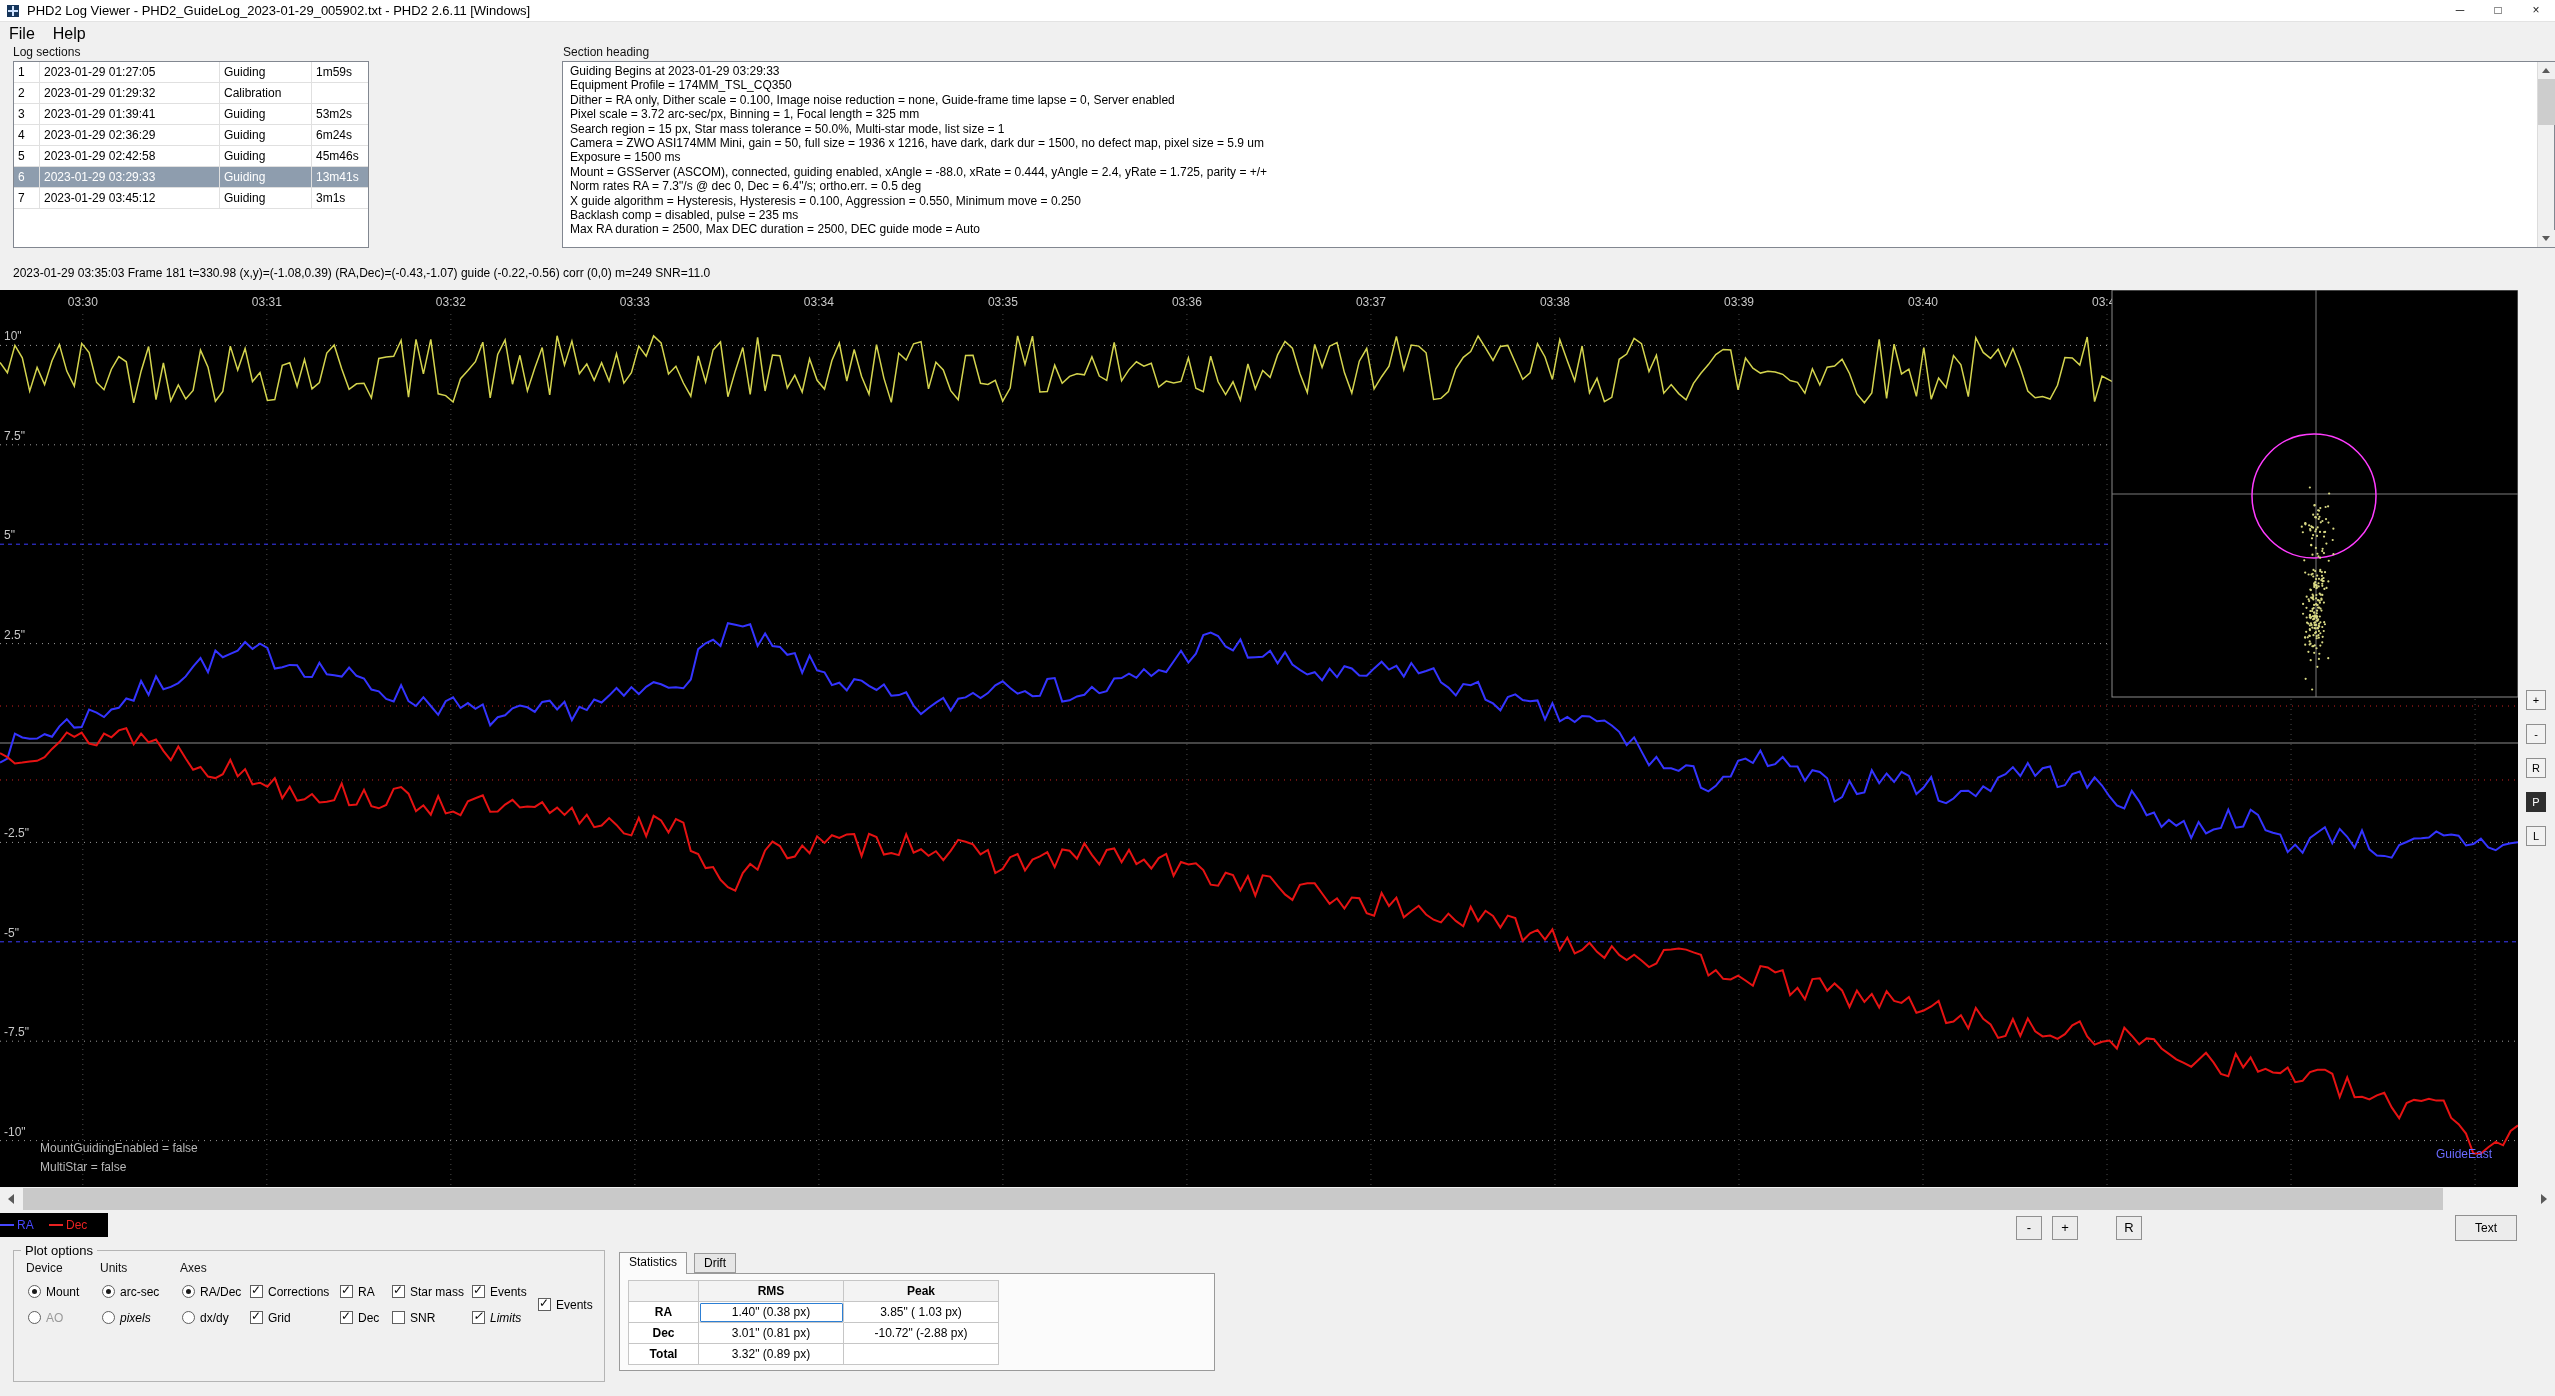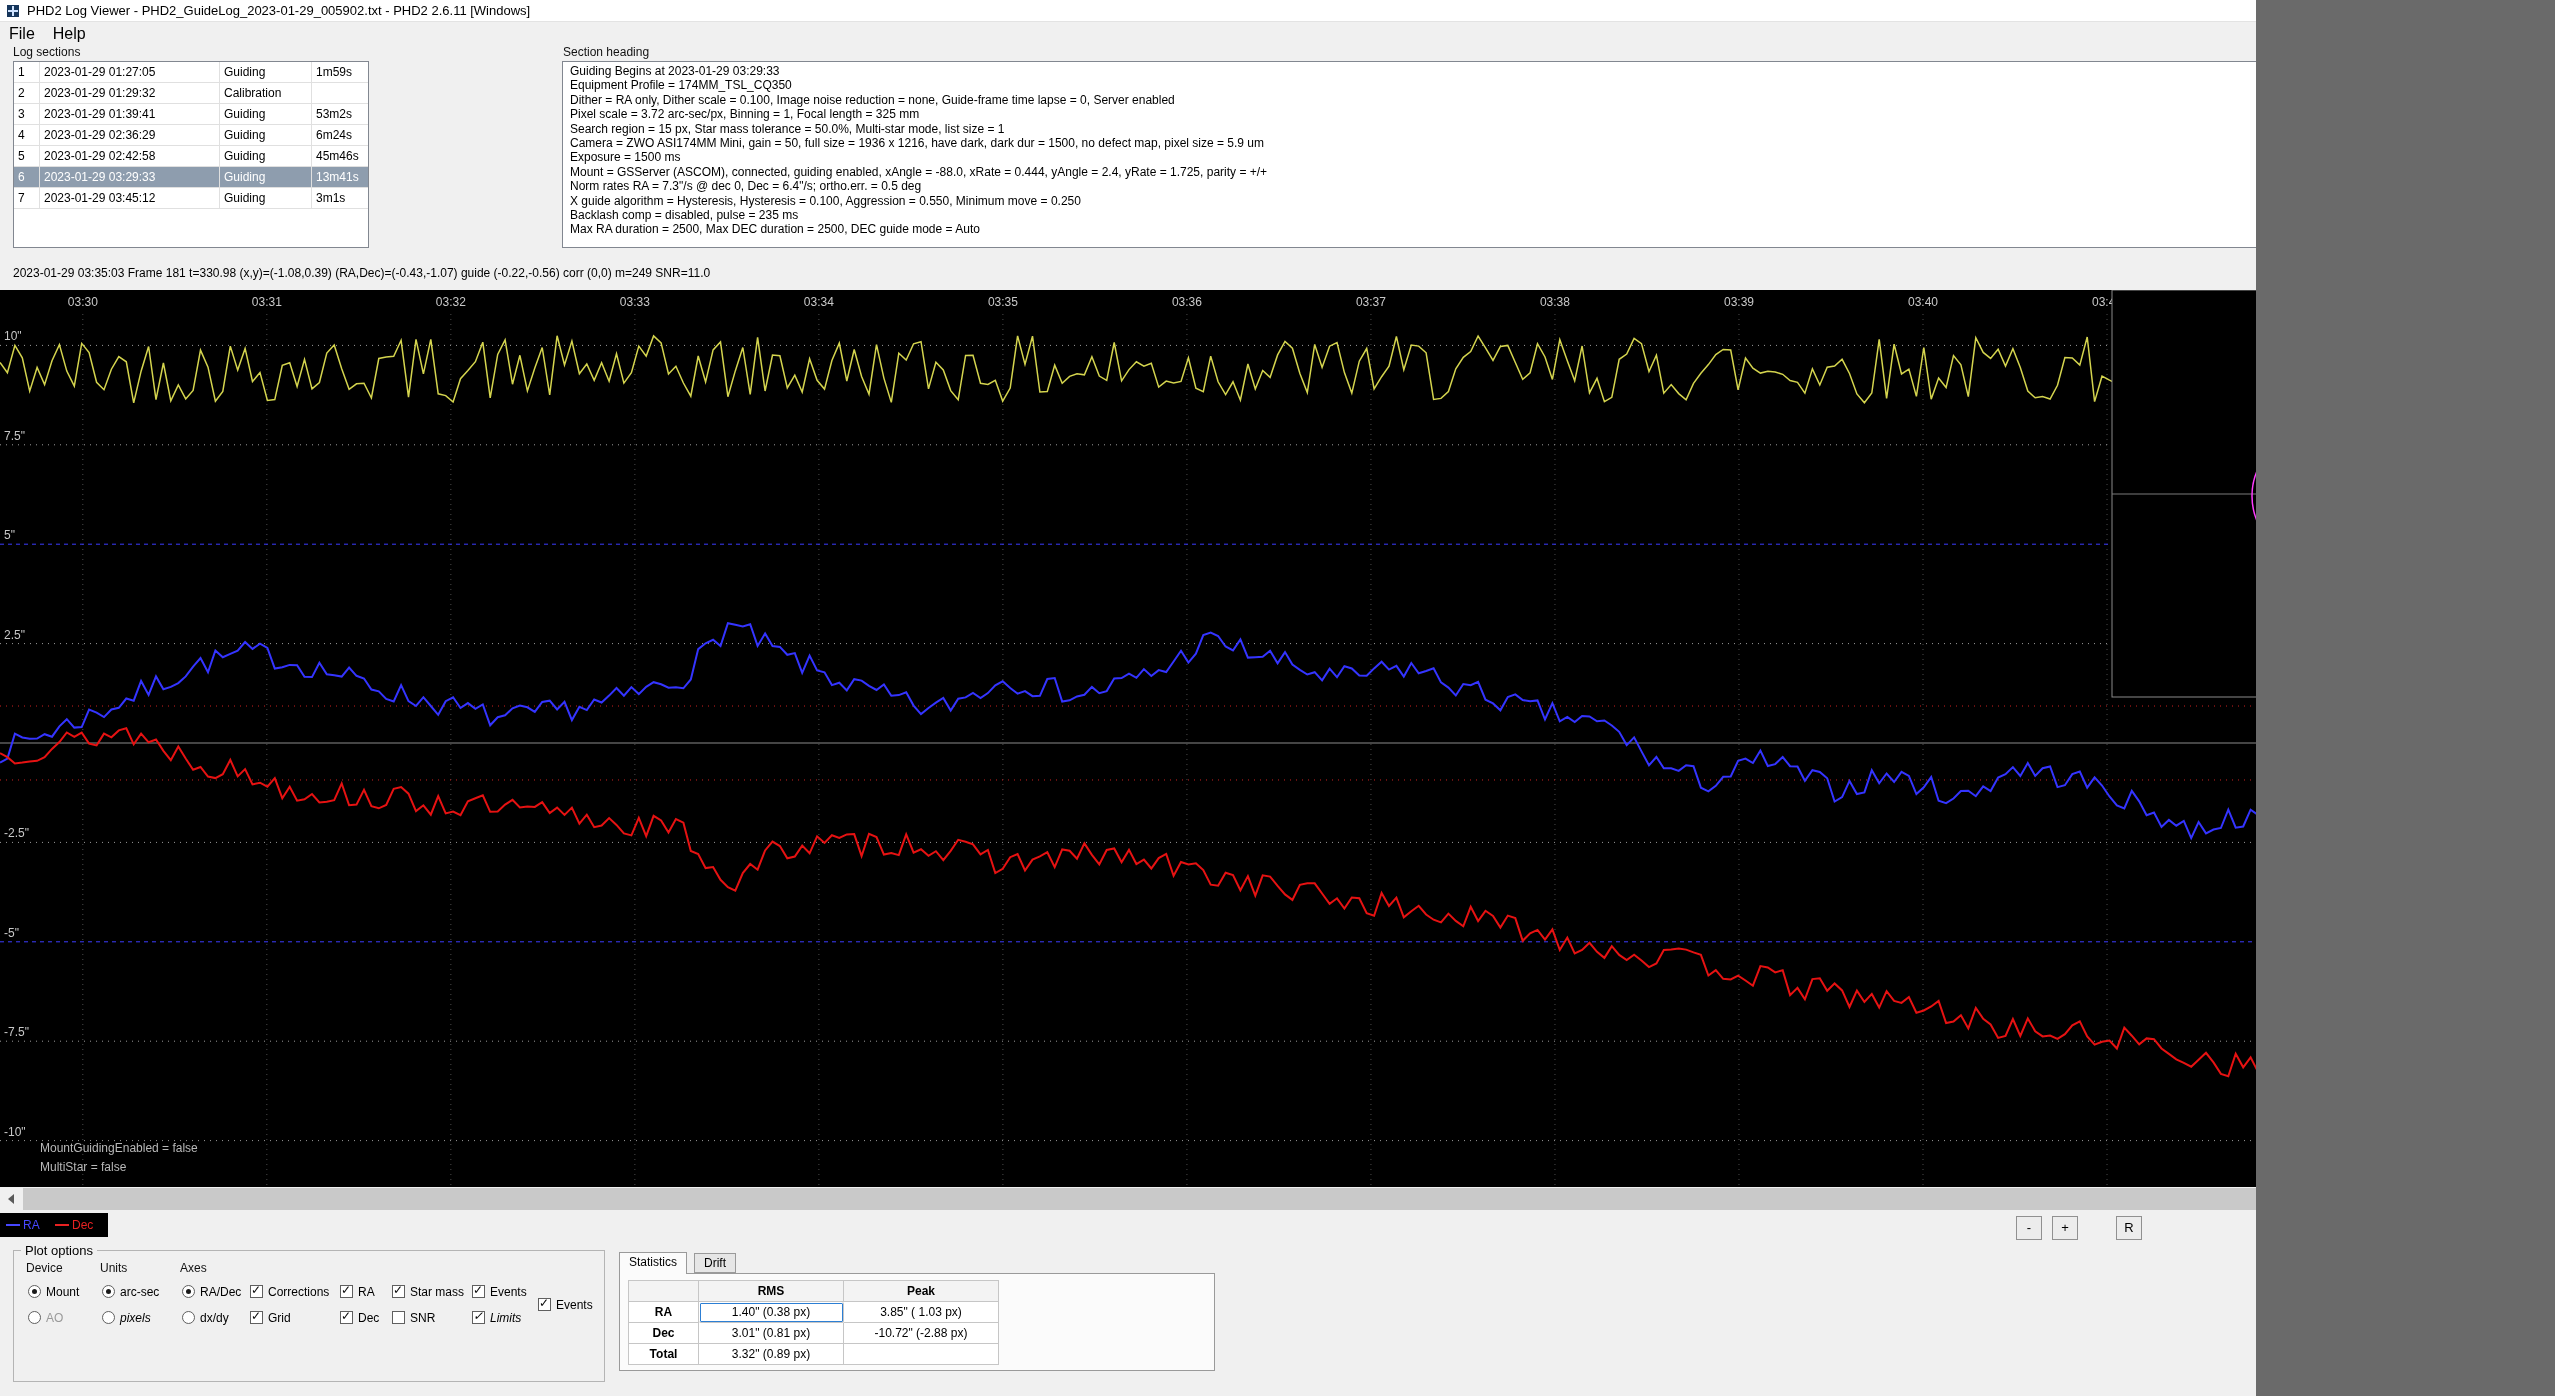--- a/index.html
+++ b/index.html
@@ -1,17 +1,17 @@
 <!DOCTYPE html>
 <html><head>
 <meta charset="utf-8">
 <style>
   *{margin:0;padding:0;box-sizing:border-box}
   html,body{background:#6a6a6a}
-  .app{position:relative;width:2256px;height:1396px;background:#f0f0f0;
+  .app{position:relative;width:2555px;height:1396px;background:#f0f0f0;
        font-family:"Liberation Sans",sans-serif;font-size:12px;color:#000;overflow:hidden}
 
   
   .titlebar{position:absolute;left:0;top:0;width:2555px;height:22px;background:#ffffff;
             border-bottom:1px solid #e3e3e3;display:flex;align-items:center}
   .app-icon{width:12px;height:12px;margin-left:7px;background:#16365c;position:relative;flex:0 0 auto}
   .app-icon::after{content:'';position:absolute;left:5px;top:1px;width:2px;height:10px;background:#cfe3ff}
   .app-icon::before{content:'';position:absolute;left:1px;top:5px;width:10px;height:2px;background:#cfe3ff}
   .title-text{margin-left:8px;font-size:13px;white-space:nowrap}
   .cap-btn{position:absolute;top:0;width:38px;height:22px;text-align:center;line-height:21px;font-size:12px;color:#222}
@@ -58,21 +58,21 @@
   .hs-arrow{position:absolute;top:0;width:23px;height:24px;background:#f0f0f0}
   .hs-arrow.left{left:0}.hs-arrow.right{right:0}
   .hs-arrow.left::after{content:'';position:absolute;left:8px;top:7px;border-top:5px solid transparent;
       border-bottom:5px solid transparent;border-right:6px solid #5a5a5a}
   .hs-arrow.right::after{content:'';position:absolute;left:9px;top:7px;border-top:5px solid transparent;
       border-bottom:5px solid transparent;border-left:6px solid #5a5a5a}
   .hs-thumb{position:absolute;left:23px;top:1px;width:2420px;height:22px;background:#c9c9c9}
 
   
   .legend{position:absolute;left:0;top:1213px;width:108px;height:24px;background:#000;
-          line-height:24px;font-size:12px;padding-left:6px;white-space:nowrap}
+          line-height:24px;font-size:12px;padding-left:0;white-space:nowrap}
   .leg-item{margin-right:12px}
   .leg-ra{color:#4747ff}.leg-dec{color:#e82222}
   .swatch{display:inline-block;width:14px;height:2px;background:currentColor;vertical-align:3px;margin-right:3px}
 
   .sq-btn{position:absolute;top:1216px;width:26px;height:24px;background:#ececec;border:1px solid #909090;
           text-align:center;line-height:21px;font-size:13px}
   #btn-minus{left:2016px}#btn-plus{left:2052px}#btn-reset{left:2116px}
   .text-btn{position:absolute;left:2455px;top:1215px;width:62px;height:26px;background:#ececec;
             border:1px solid #909090;text-align:center;line-height:24px;font-size:12px}
 

